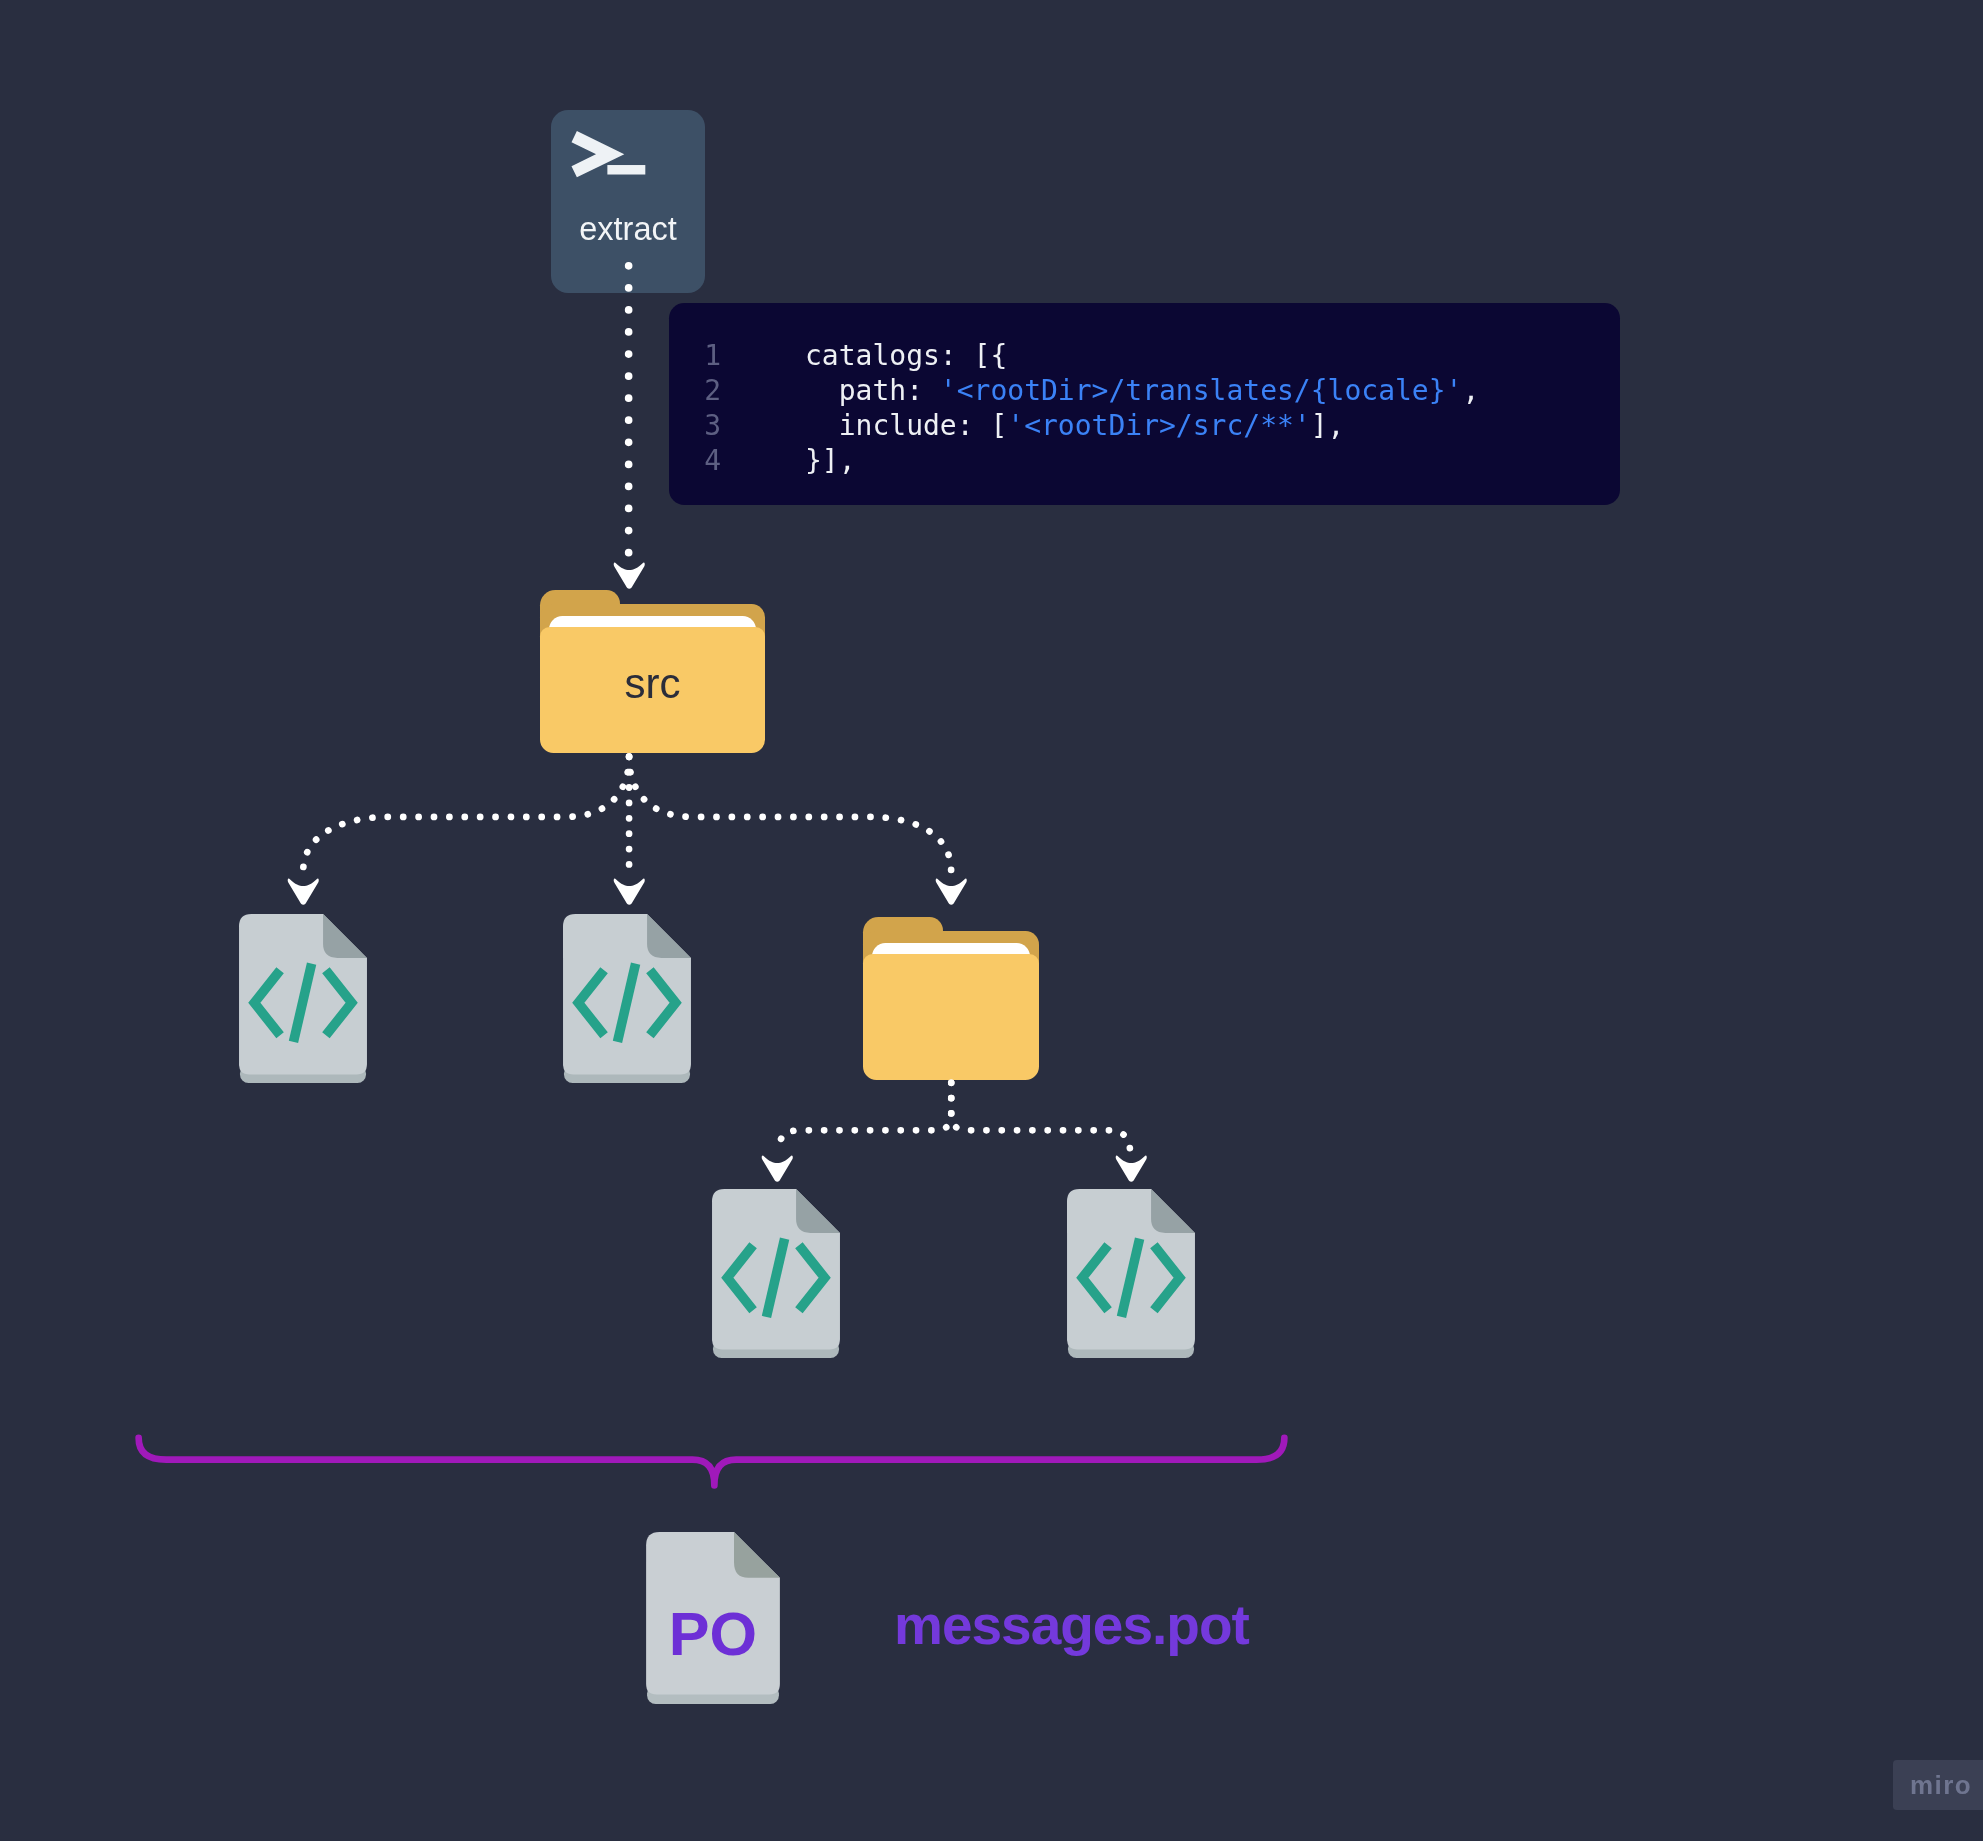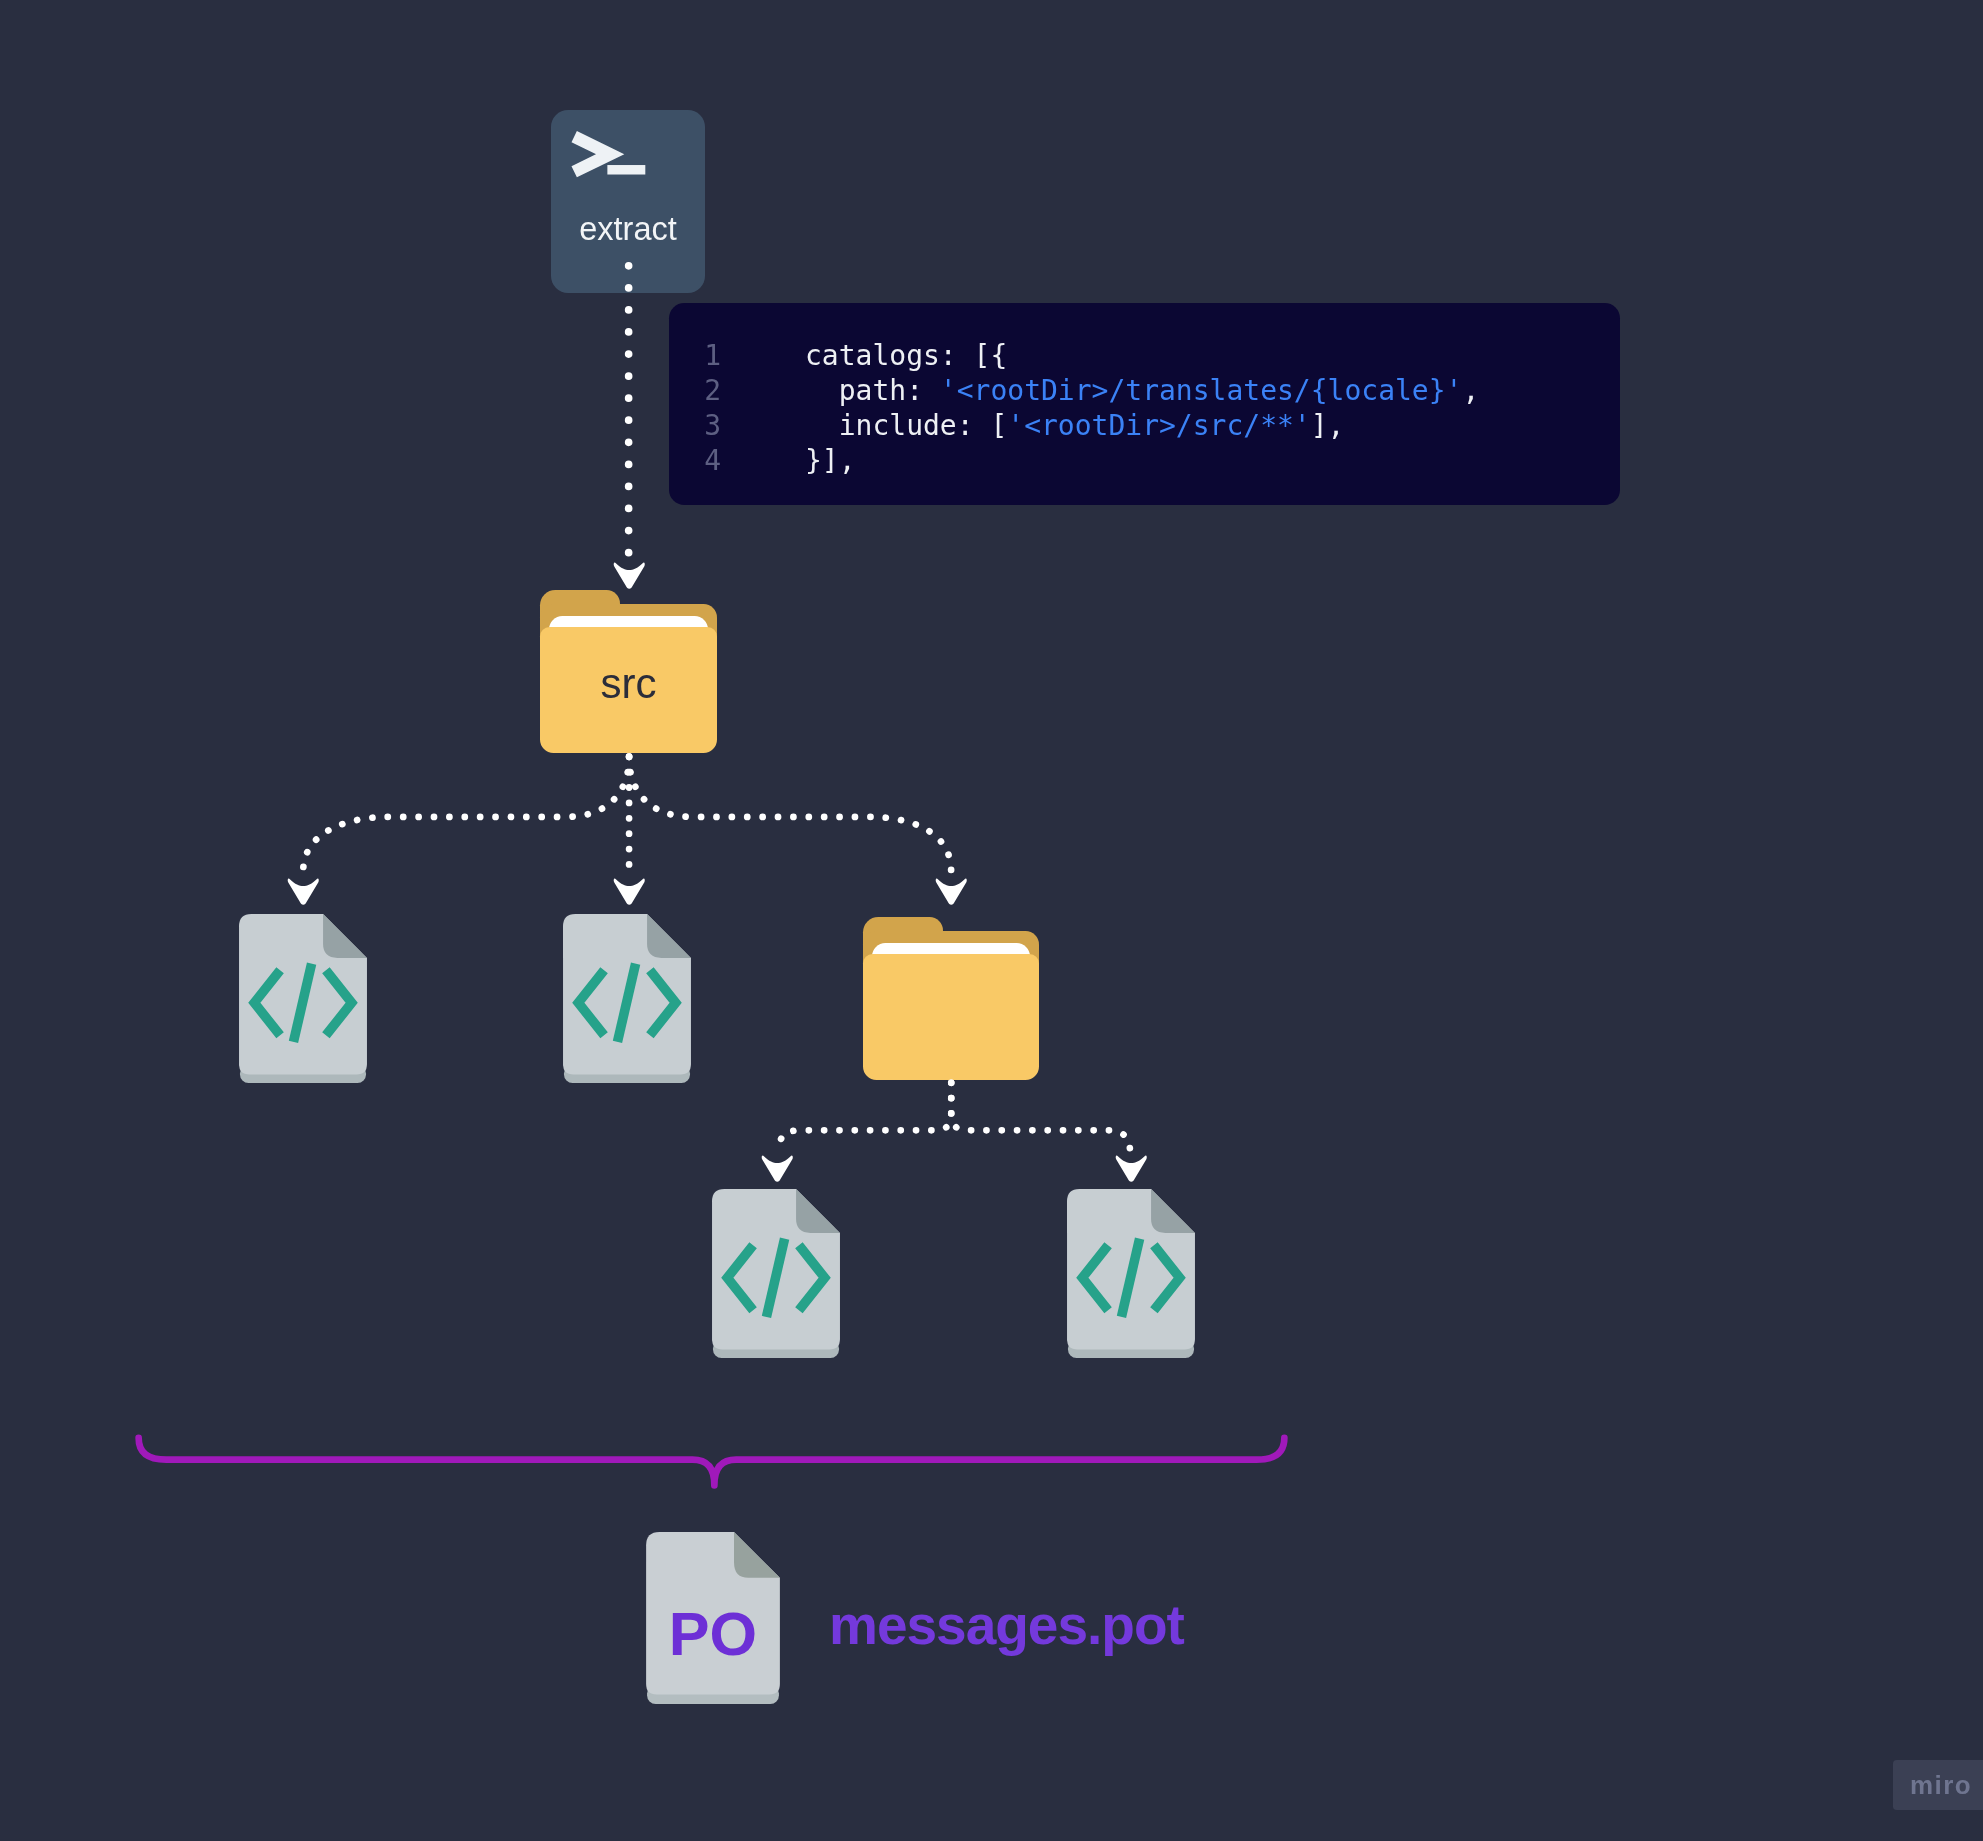--- a/index.html
+++ b/index.html
@@ -30,21 +30,21 @@
   .folder .stripe{position:absolute;left:8.6px;right:8.6px;top:26px;height:29px;background:#ffffff;
                   border-radius:13.4px;}
   .folder .front{position:absolute;left:0;top:37px;right:0;bottom:0;background:#f9c966;
                  border-radius:9.6px 9.6px 13.4px 13.4px;display:flex;align-items:center;justify-content:center;}
   .folder .label{font-size:42px;color:#2b2d3a;margin-top:-11.5px;}
 
   
   .conn{stroke:#ffffff;fill:none;stroke-linecap:round;}
 
   
-  .filename{left:829px;top:1593px;font-size:55px;font-weight:bold;color:#7439dc;letter-spacing:-1px;}
+  .filename{left:894px;top:1593px;font-size:55px;font-weight:bold;color:#7439dc;letter-spacing:-1px;}
 
   
   .miro{left:1859px;top:1760px;width:96px;height:50px;background:#3b4054;border-radius:3.8px;
         display:flex;align-items:center;justify-content:center;color:#6f7590;
         font-size:26px;font-weight:bold;letter-spacing:1.4px;margin-left:34px;}
 </style>
 </head>
 <body>
 
 <div class="canvas">
@@ -76,21 +76,21 @@
     <div class="code-row">
       <span class="ln">3</span>
       <span class="code"><span>  include: [</span><span class="tok-string">'&lt;rootDir&gt;/src/**'</span><span>],</span></span>
     </div>
     <div class="code-row">
       <span class="ln">4</span>
       <span class="code"><span>}],</span><span class="tok-string"></span><span></span></span>
     </div>
   </div>
 
-  <div class="abs folder" style="left:540px;top:590px;">
+  <div class="abs folder" style="left:540px;top:590px;padding-left:48px;">
     <div class="tab"></div>
     <div class="back"></div>
     <div class="stripe"></div>
     <div class="front">
       <span class="label">src</span>
     </div>
   </div>
 
   <svg class="abs" style="left:287px;top:750px;" width="688" height="129" viewBox="0 0 720 135">
     <path class="conn" stroke-width="7" stroke-dasharray="0.1 16" d="M358 7 L358 128"></path>

